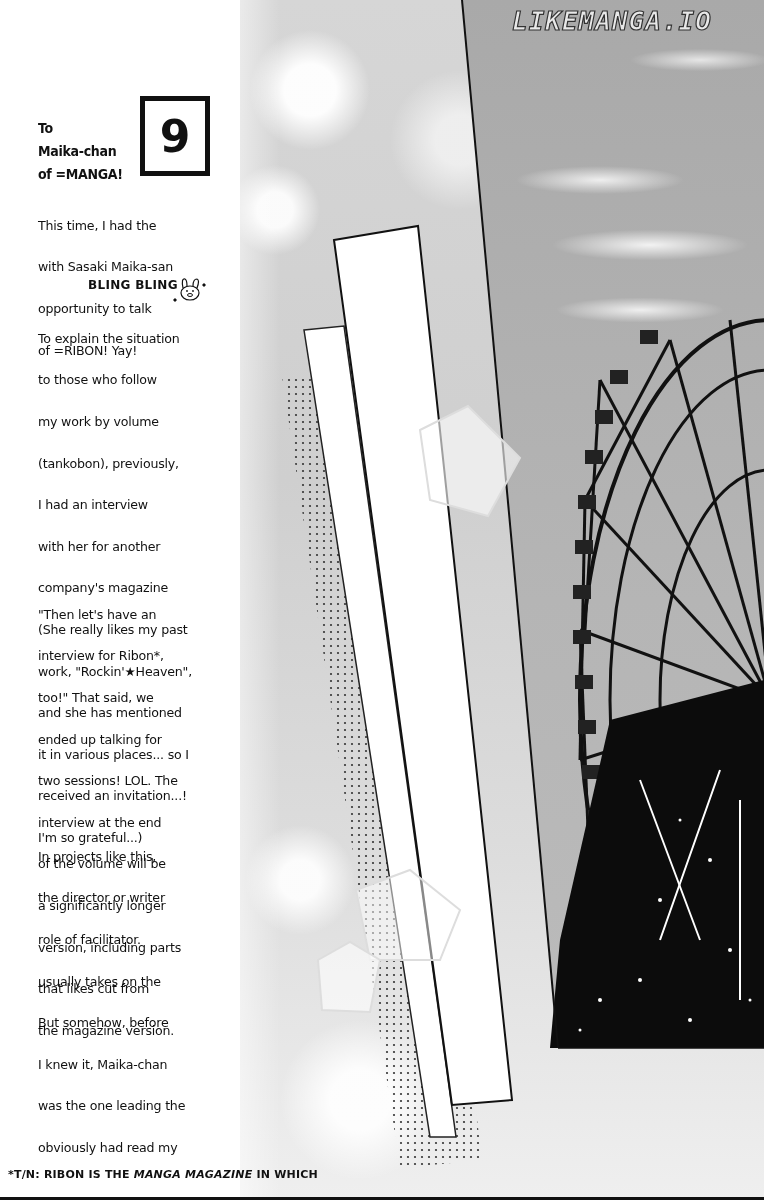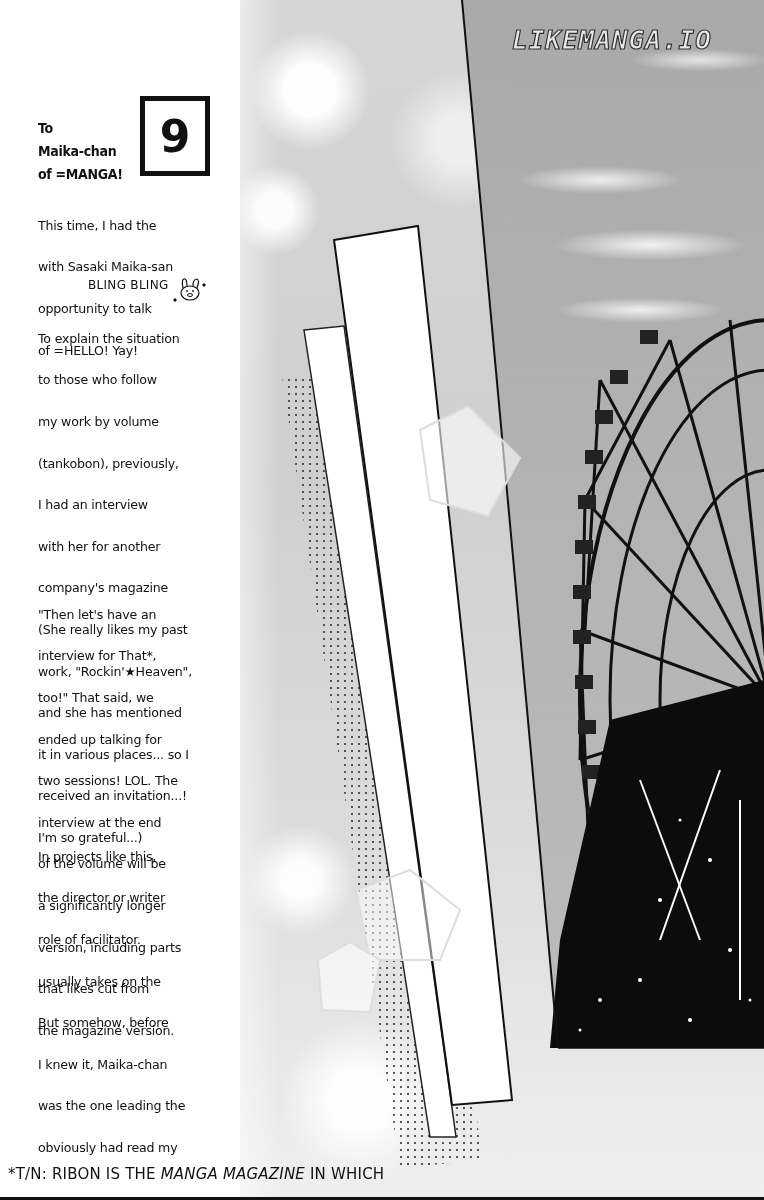--- a/index.html
+++ b/index.html
@@ -57,36 +57,35 @@
     border: 5px solid #111; box-sizing: border-box; background: #fff;
     display: flex; align-items: center; justify-content: center;
     font-size: 44px; font-weight: bold; color: #111;
   }
   .para {
     position: absolute; left: 0; width: 200px;
     font-size: 12.6px; line-height: 20.8px; letter-spacing: -0.2px;
     white-space: pre-line;
   }
   .bling {
-    position: absolute; left: 50px; top: 278px; font-size: 12px; letter-spacing: 0.3px;
+    position: absolute; left: 50px; top: 278px; font-size: 12px; letter-spacing: 0.3px; font-weight: bold;
   }
   .bunny {
     position: absolute; left: 135px; top: 276px; width: 36px; height: 28px;
   }
   .footnote {
     position: absolute; left: 8px; top: 1168px; width: 380px;
-    font-size: 15px; line-height: 13px; color: #111; letter-spacing: 0.2px;
+    font-size: 11px; line-height: 13px; color: #111; letter-spacing: 0.2px; font-weight: bold;
   }
   .footnote i { font-style: italic; }
   .watermark {
     position: absolute; left: 512px; top: 6px;
     font-family: "DejaVu Sans Mono", monospace; font-weight: bold; font-style: italic;
     font-size: 26px; letter-spacing: 1px;
     color: #e8e8e8;
-    margin-top: 19px;
     -webkit-text-stroke: 1.2px #333;
   }
   .bottom-rule {
     position: absolute; left: 0; top: 1197px; width: 764px; height: 3px; background: #111;
   }
 </style>
 </head>
 <body>
 
 <div class="bg-sky"></div>
@@ -173,21 +172,21 @@
     <div>of =MANGA!</div>
   </div>
   <div class="chapter-box">
     <span>9</span>
   </div>
 
   <div class="para" style="top:195px">
     <div>This time, I had the</div>
     <div>with Sasaki Maika-san</div>
     <div>opportunity to talk</div>
-    <div>of =HELLO! Yay!</div>
+    <div>of =RIBON! Yay!</div>
   </div>
   <div class="bling">BLING BLING</div>
   <svg class="bunny" viewBox="0 0 36 28">
     <path d="M10 12 Q8 2 12 3 Q14 4 14 10 M20 10 Q20 3 24 3 Q27 4 24 12" fill="none" stroke="#111" stroke-width="1.2"></path>
     <ellipse cx="17" cy="17" rx="9" ry="7" fill="#fff" stroke="#111" stroke-width="1.2"></ellipse>
     <circle cx="14" cy="15" r="0.9" fill="#111"></circle>
       <circle cx="20" cy="15" r="0.9" fill="#111"></circle>
     <ellipse cx="17" cy="19" rx="2.5" ry="1.5" fill="none" stroke="#111" stroke-width="1"></ellipse>
     <path d="M2 22 L4 24 L2 26 L0 24 Z" fill="#111"></path>
     <path d="M31 7 L33 9 L31 11 L29 9 Z" fill="#111"></path>
@@ -204,21 +203,21 @@
     <div>(She really likes my past</div>
     <div>work, "Rockin'★Heaven",</div>
     <div>and she has mentioned</div>
     <div>it in various places... so I</div>
     <div>received an invitation...!</div>
     <div>I'm so grateful...)</div>
   </div>
 
   <div class="para" style="top:584px">
     <div>"Then let's have an</div>
-    <div>interview for That*,</div>
+    <div>interview for Ribon*,</div>
     <div>too!" That said, we</div>
     <div>ended up talking for</div>
     <div>two sessions! LOL. The</div>
     <div>interview at the end</div>
     <div>of the volume will be</div>
     <div>a significantly longer</div>
     <div>version, including parts</div>
     <div>that likes cut from</div>
     <div>the magazine version.</div>
   </div>

